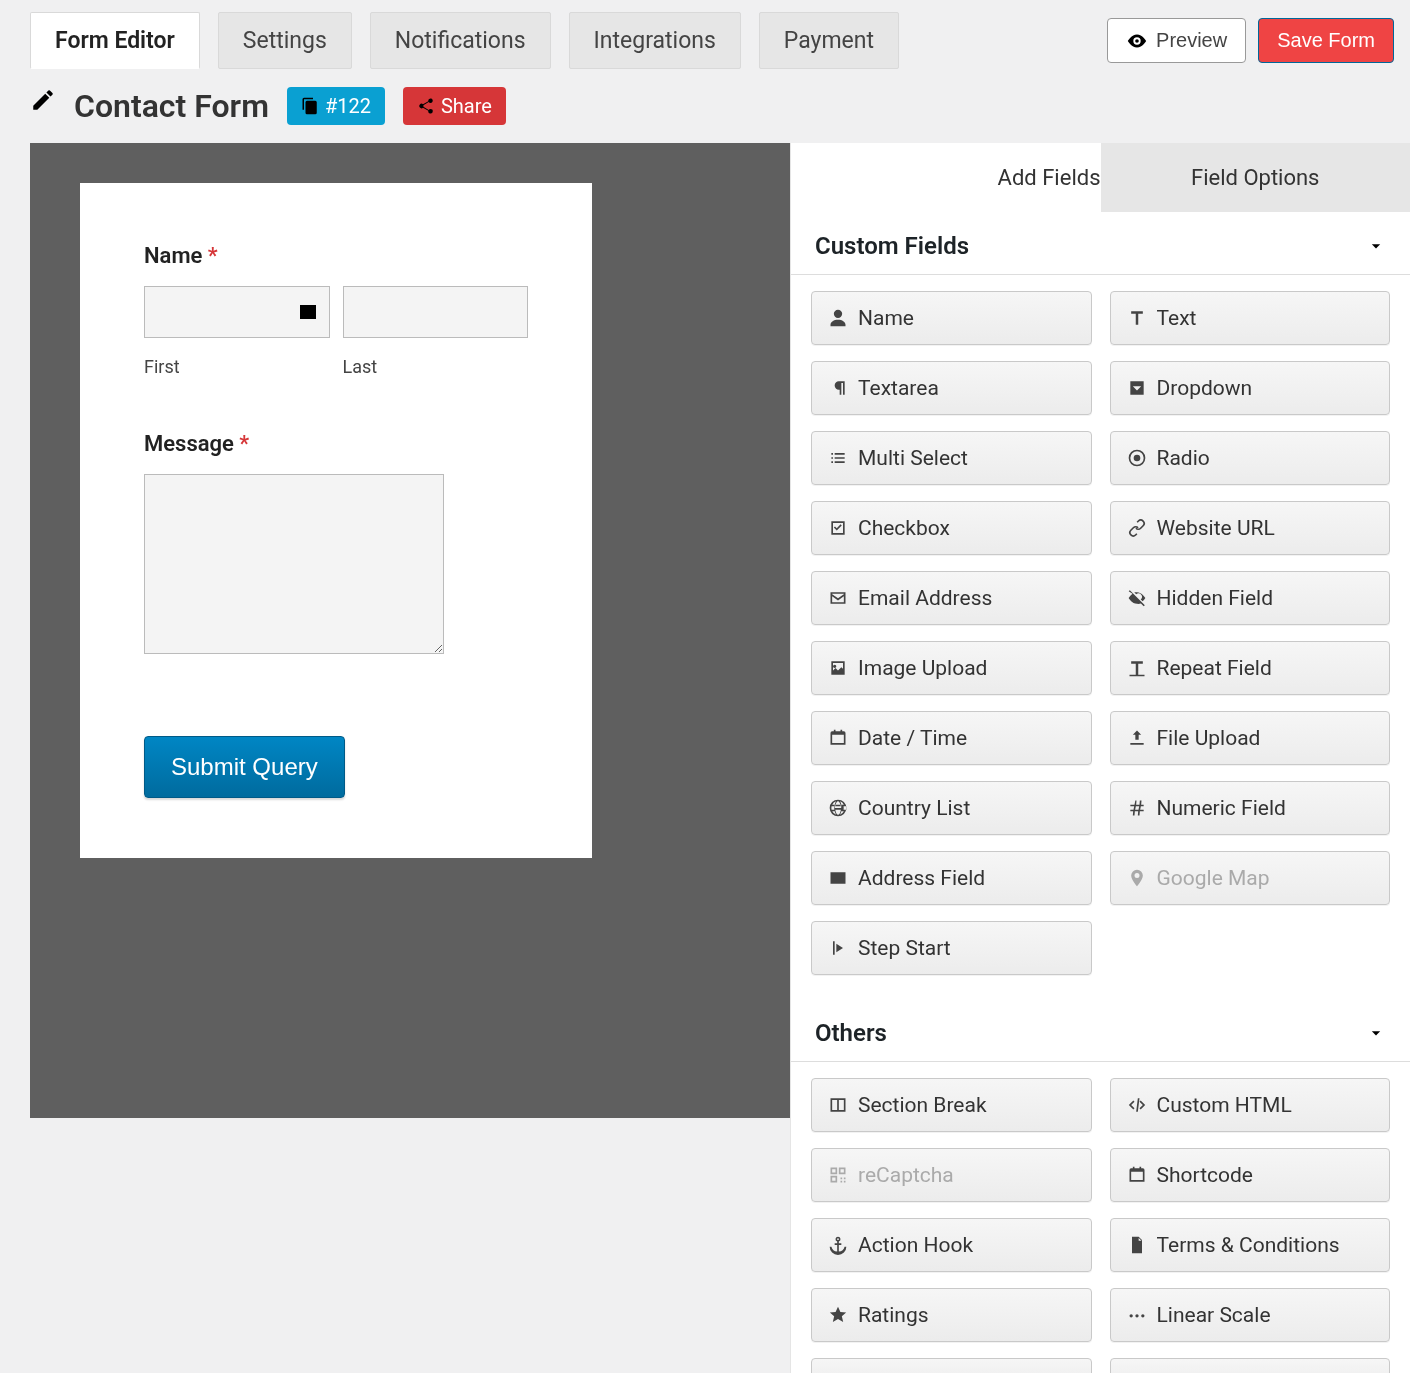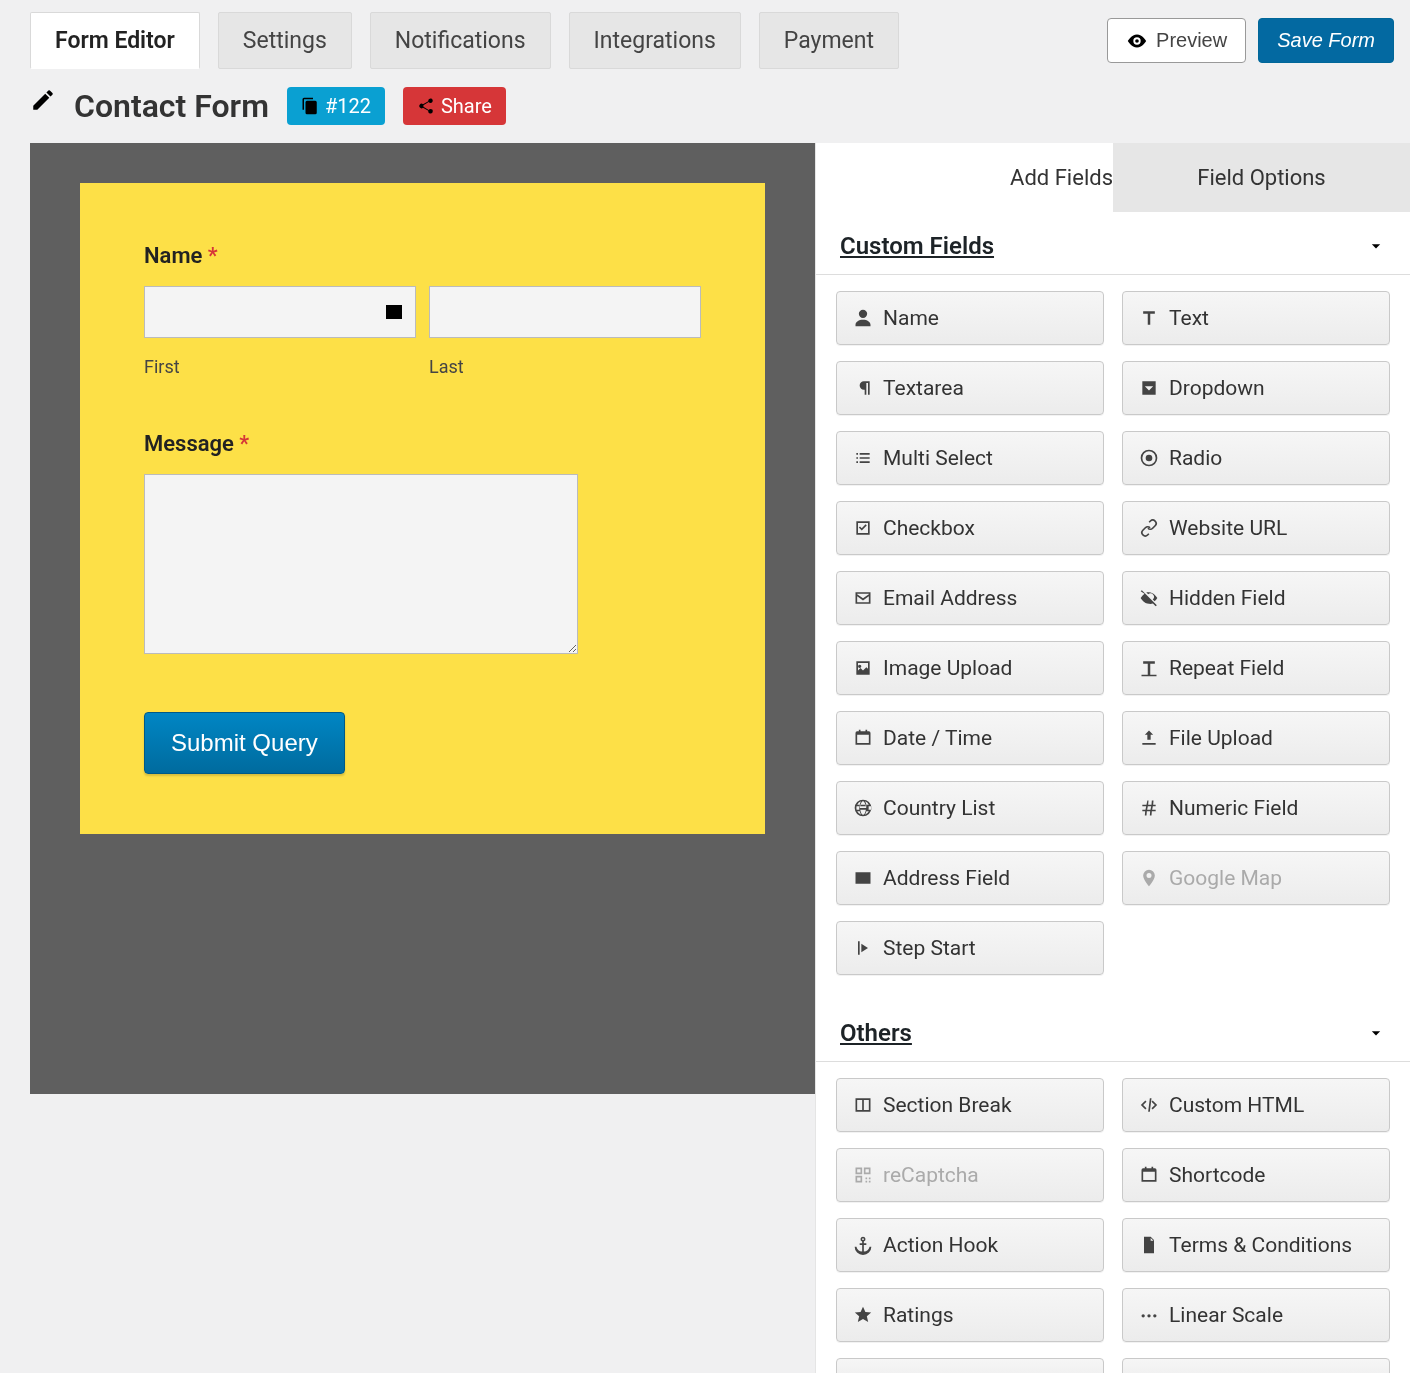--- a/index.html
+++ b/index.html
@@ -7,53 +7,53 @@
 .container { width: 1410px; }
 
 
 .topbar { display: flex; align-items: center; padding: 12px 16px 0 30px; background: #f0f0f1; }
 .tabs { display: flex; gap: 18px; }
 .tab { background: #e6e6e6; border: 1px solid #d9d9d9; padding: 14px 24px; font-size: 23px; color: #444; cursor: pointer; border-radius: 2px; }
 .tab.active { background: #fff; border-bottom-color: #fff; font-weight: 600; color: #222; }
 .topbar-right { margin-left: auto; display: flex; gap: 12px; }
 .btn { display: inline-flex; align-items: flex-end; gap: 8px; padding: 10px 18px; border-radius: 4px; font-size: 20px; cursor: pointer; border: 1px solid transparent; }
 .btn-outline { background: #fff; border-color: #999; color: #444; }
-.btn-primary { background: #0369a1; color: #fff; border-color: #006799; font-style: italic; }
+.btn-primary { background: #ef4444; color: #fff; border-color: #006799; }
 
 
 .titlebar { display: flex; gap: 18px; padding: 18px 30px 18px 30px; }
 .titlebar .pencil { width: 26px; height: 26px; }
 .form-title { font-size: 32px; font-weight: 600; color: #333; }
 .badge { display: inline-flex; align-items: center; gap: 6px; padding: 6px 14px; border-radius: 4px; font-size: 20px; color: #fff; }
 .badge-blue { background: #0aa0d2; }
 .badge-red { background: #d63638; }
 
 
 .main { display: flex; align-items: flex-start; }
 .canvas-wrap { flex: 1; background: #fff; margin: 0 0 0 30px; }
 .canvas-bg { background: #5f5f5f; padding: 40px 50px 260px 50px; }
-.form-card { background: #fde047; padding: 60px 64px 60px 64px; width: 685px; }
+.form-card { background: #ffffff; padding: 60px 64px 60px 64px; width: 512px; }
 .field-block { margin-bottom: 54px; }
 .field-label { font-size: 22px; font-weight: 600; color: #222; margin-bottom: 18px; display: block; }
 .req { color: #d63638; }
 .row2 { display: flex; gap: 13px; }
 .row2 > div { flex: 1; }
 .input { width: 100%; border: 1px solid #bbb; background: #f4f4f4; height: 52px; padding: 0 10px; font-size: 18px; position: relative; }
 .input-wrap { position: relative; }
 .input-icon { position: absolute; right: 10px; top: 50%; transform: translateY(-50%); color: #8a8a8a; }
 .sublabel { font-size: 18px; color: #444; margin-top: 18px; }
 .textarea { width: 100%; border: 1px solid #bbb; background: #f4f4f4; height: 180px; padding: 10px; font-size: 18px; resize: both; }
-.submit-btn { background: linear-gradient(#0086c4,#006b9e); color: #fff; font-size: 24px; padding: 16px 26px; border: 1px solid #005a87; border-radius: 4px; cursor: pointer; box-shadow: 0 2px 2px rgba(0,0,0,0.15); }
+.submit-btn { background: linear-gradient(#0086c4,#006b9e); color: #fff; font-size: 24px; padding: 16px 26px; border: 1px solid #005a87; border-radius: 4px; cursor: pointer; box-shadow: 0 2px 2px rgba(0,0,0,0.15); margin-top: 24px; }
 
 
 .sidebar { width: 620px; background: #fff; border-left: 1px solid #e5e5e5; }
 .side-tabs { display: flex; }
 .side-tab { flex: 1; text-align: center; padding: 22px 0; font-size: 22px; color: #333; background: #e6e6e6; cursor: pointer; }
 .side-tab.active { background: #fff; text-align: right; }
-.section-head { display: flex; align-items: center; justify-content: space-between; padding: 20px 24px 14px 24px; border-bottom: 1px solid #ddd; margin: 0 0 16px 0; text-decoration: underline;}
+.section-head { display: flex; align-items: center; justify-content: space-between; padding: 20px 24px 14px 24px; border-bottom: 1px solid #ddd; margin: 0 0 16px 0;}
 .section-head h3 { font-size: 24px; font-weight: 600; }
 .chev { color: #555; }
 .field-grid { display: grid; grid-template-columns: 1fr 1fr; gap: 16px 18px; padding: 0 20px 24px 20px; }
 .fbtn { display: flex; align-items: center; gap: 10px; background: linear-gradient(#f6f6f6,#ececec); border: 1px solid #c9c9c9; border-radius: 4px; padding: 14px 16px; font-size: 21px; color: #333; cursor: grab; box-shadow: 0 1px 0 rgba(0,0,0,0.05); }
 .fbtn.disabled { color: #aaa; cursor: not-allowed; }
 .fbtn svg, .fbtn .ico { width: 20px; height: 20px; flex-shrink: 0; color: #444; fill: currentColor; }
 .fbtn.disabled svg { color: #aaa; }
 
 svg { display: inline-block; vertical-align: middle; }
 </style>

